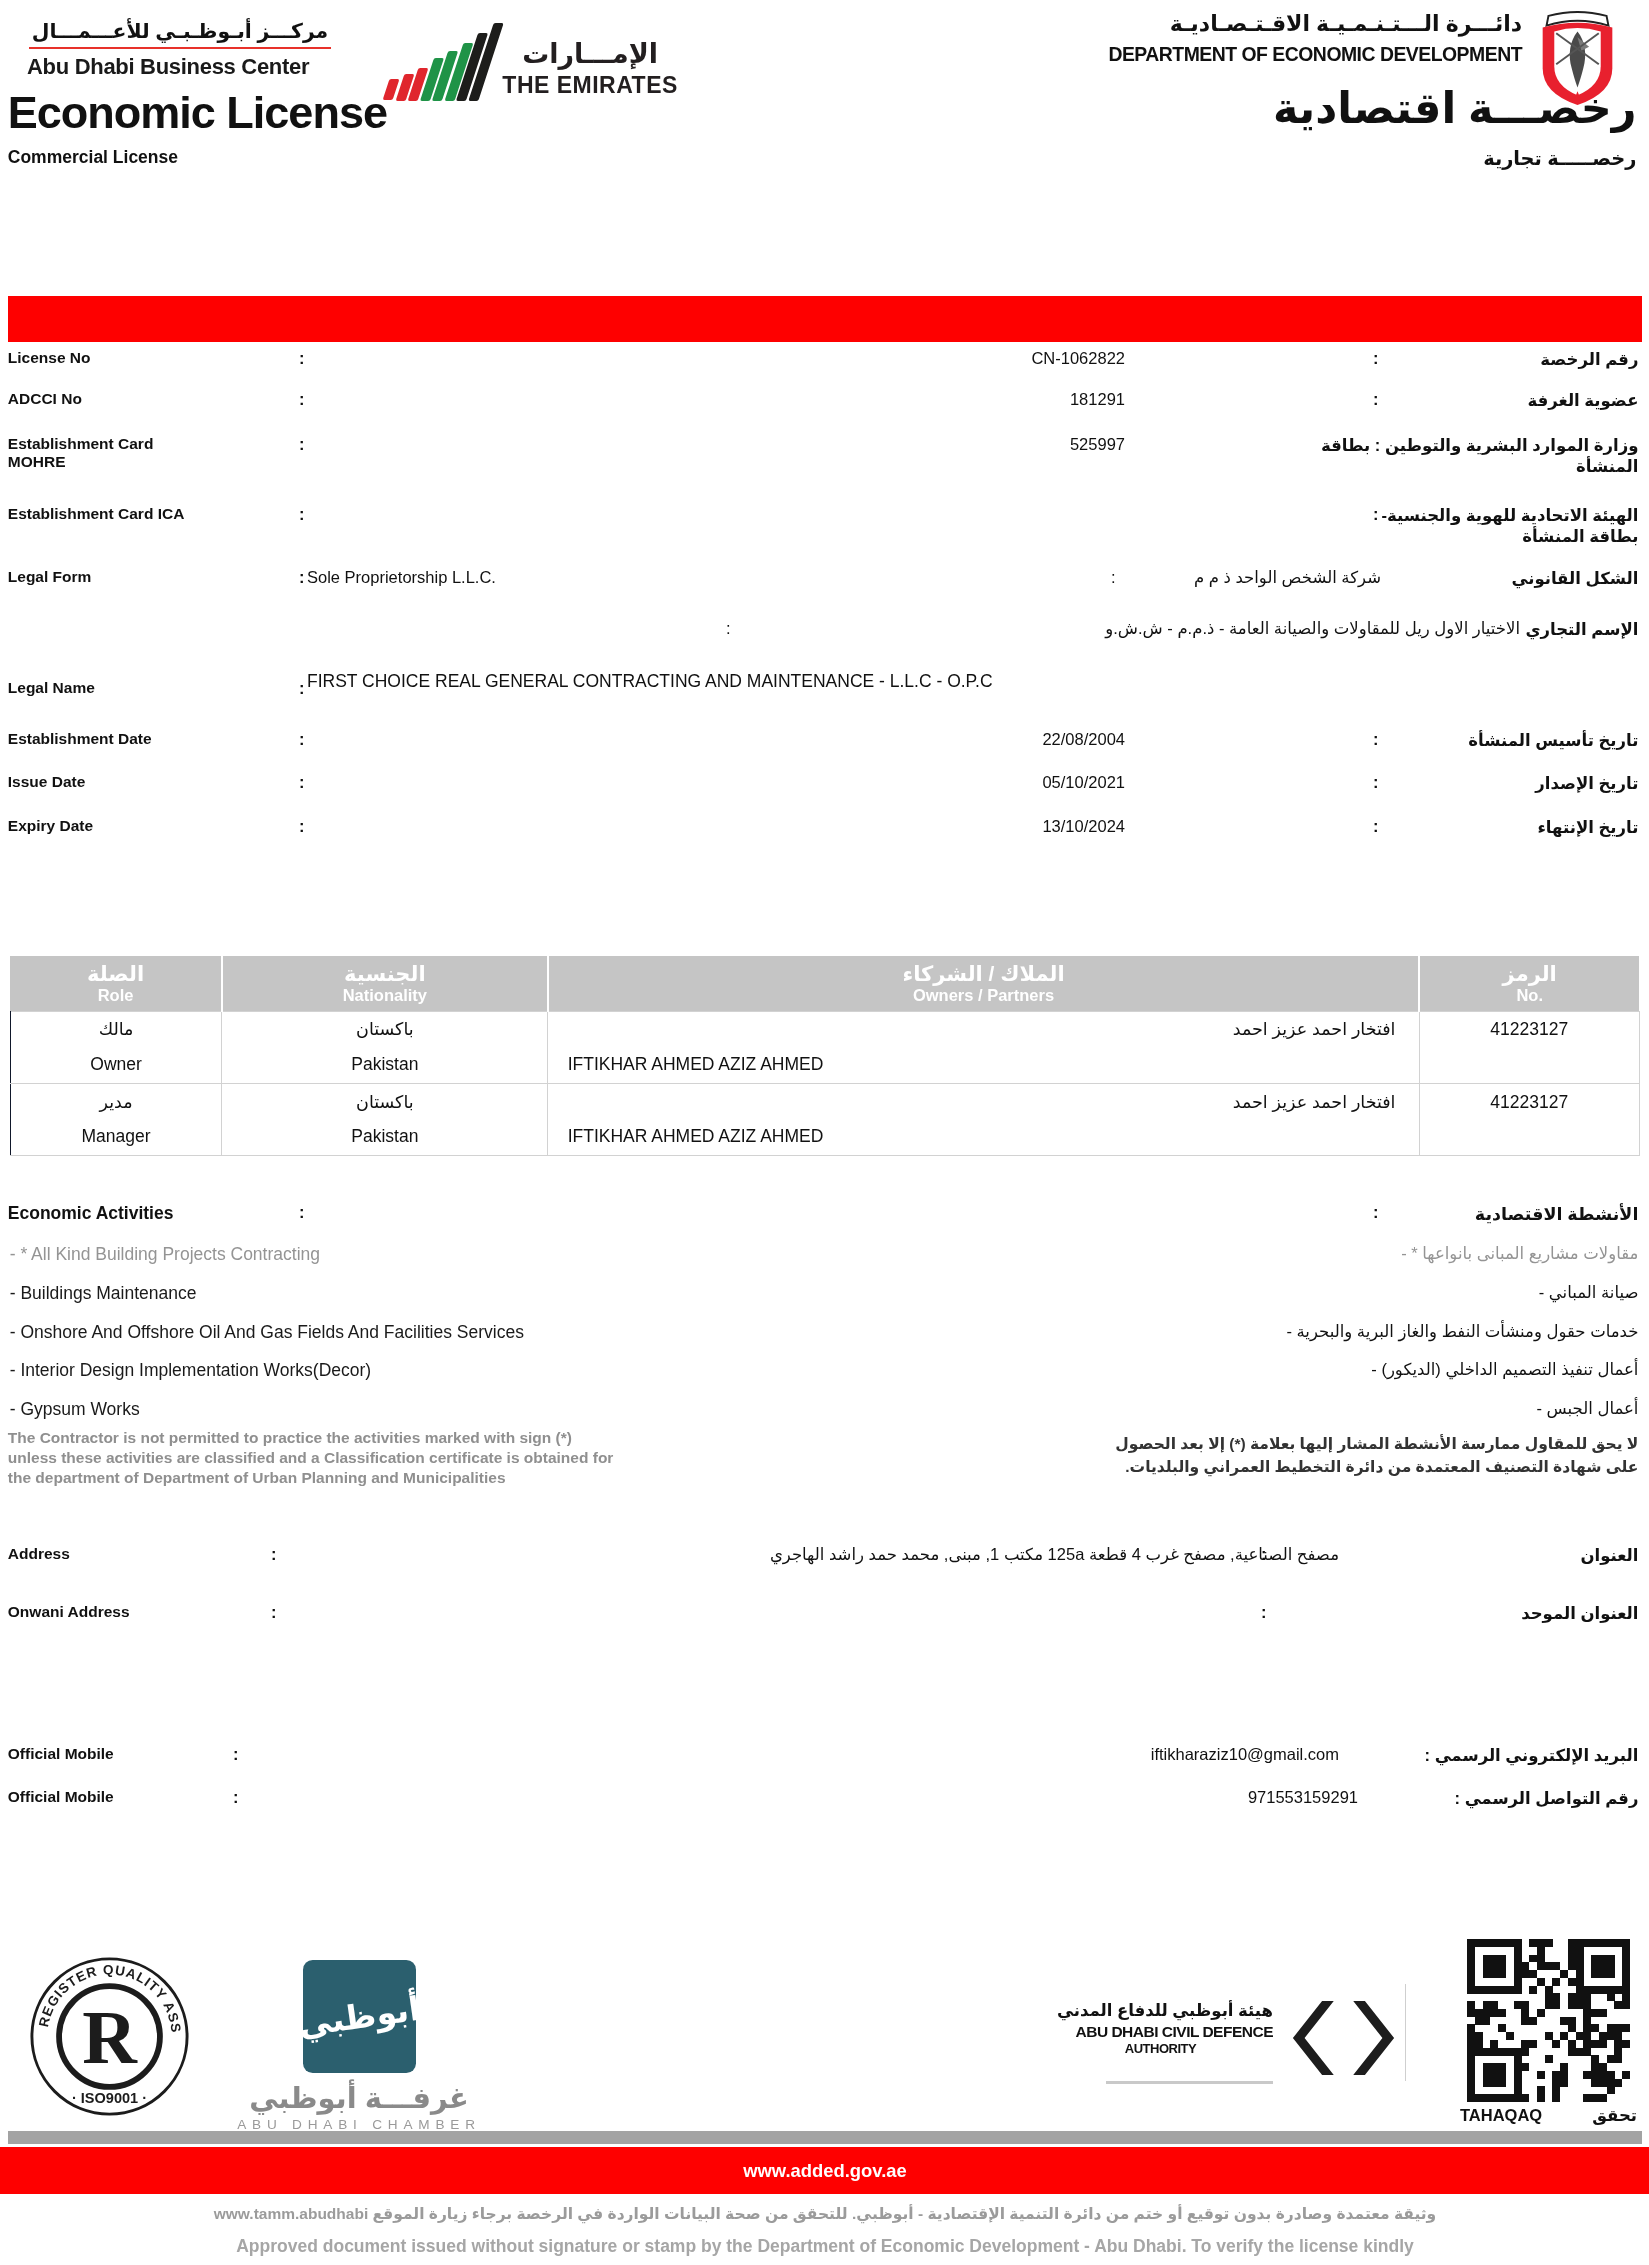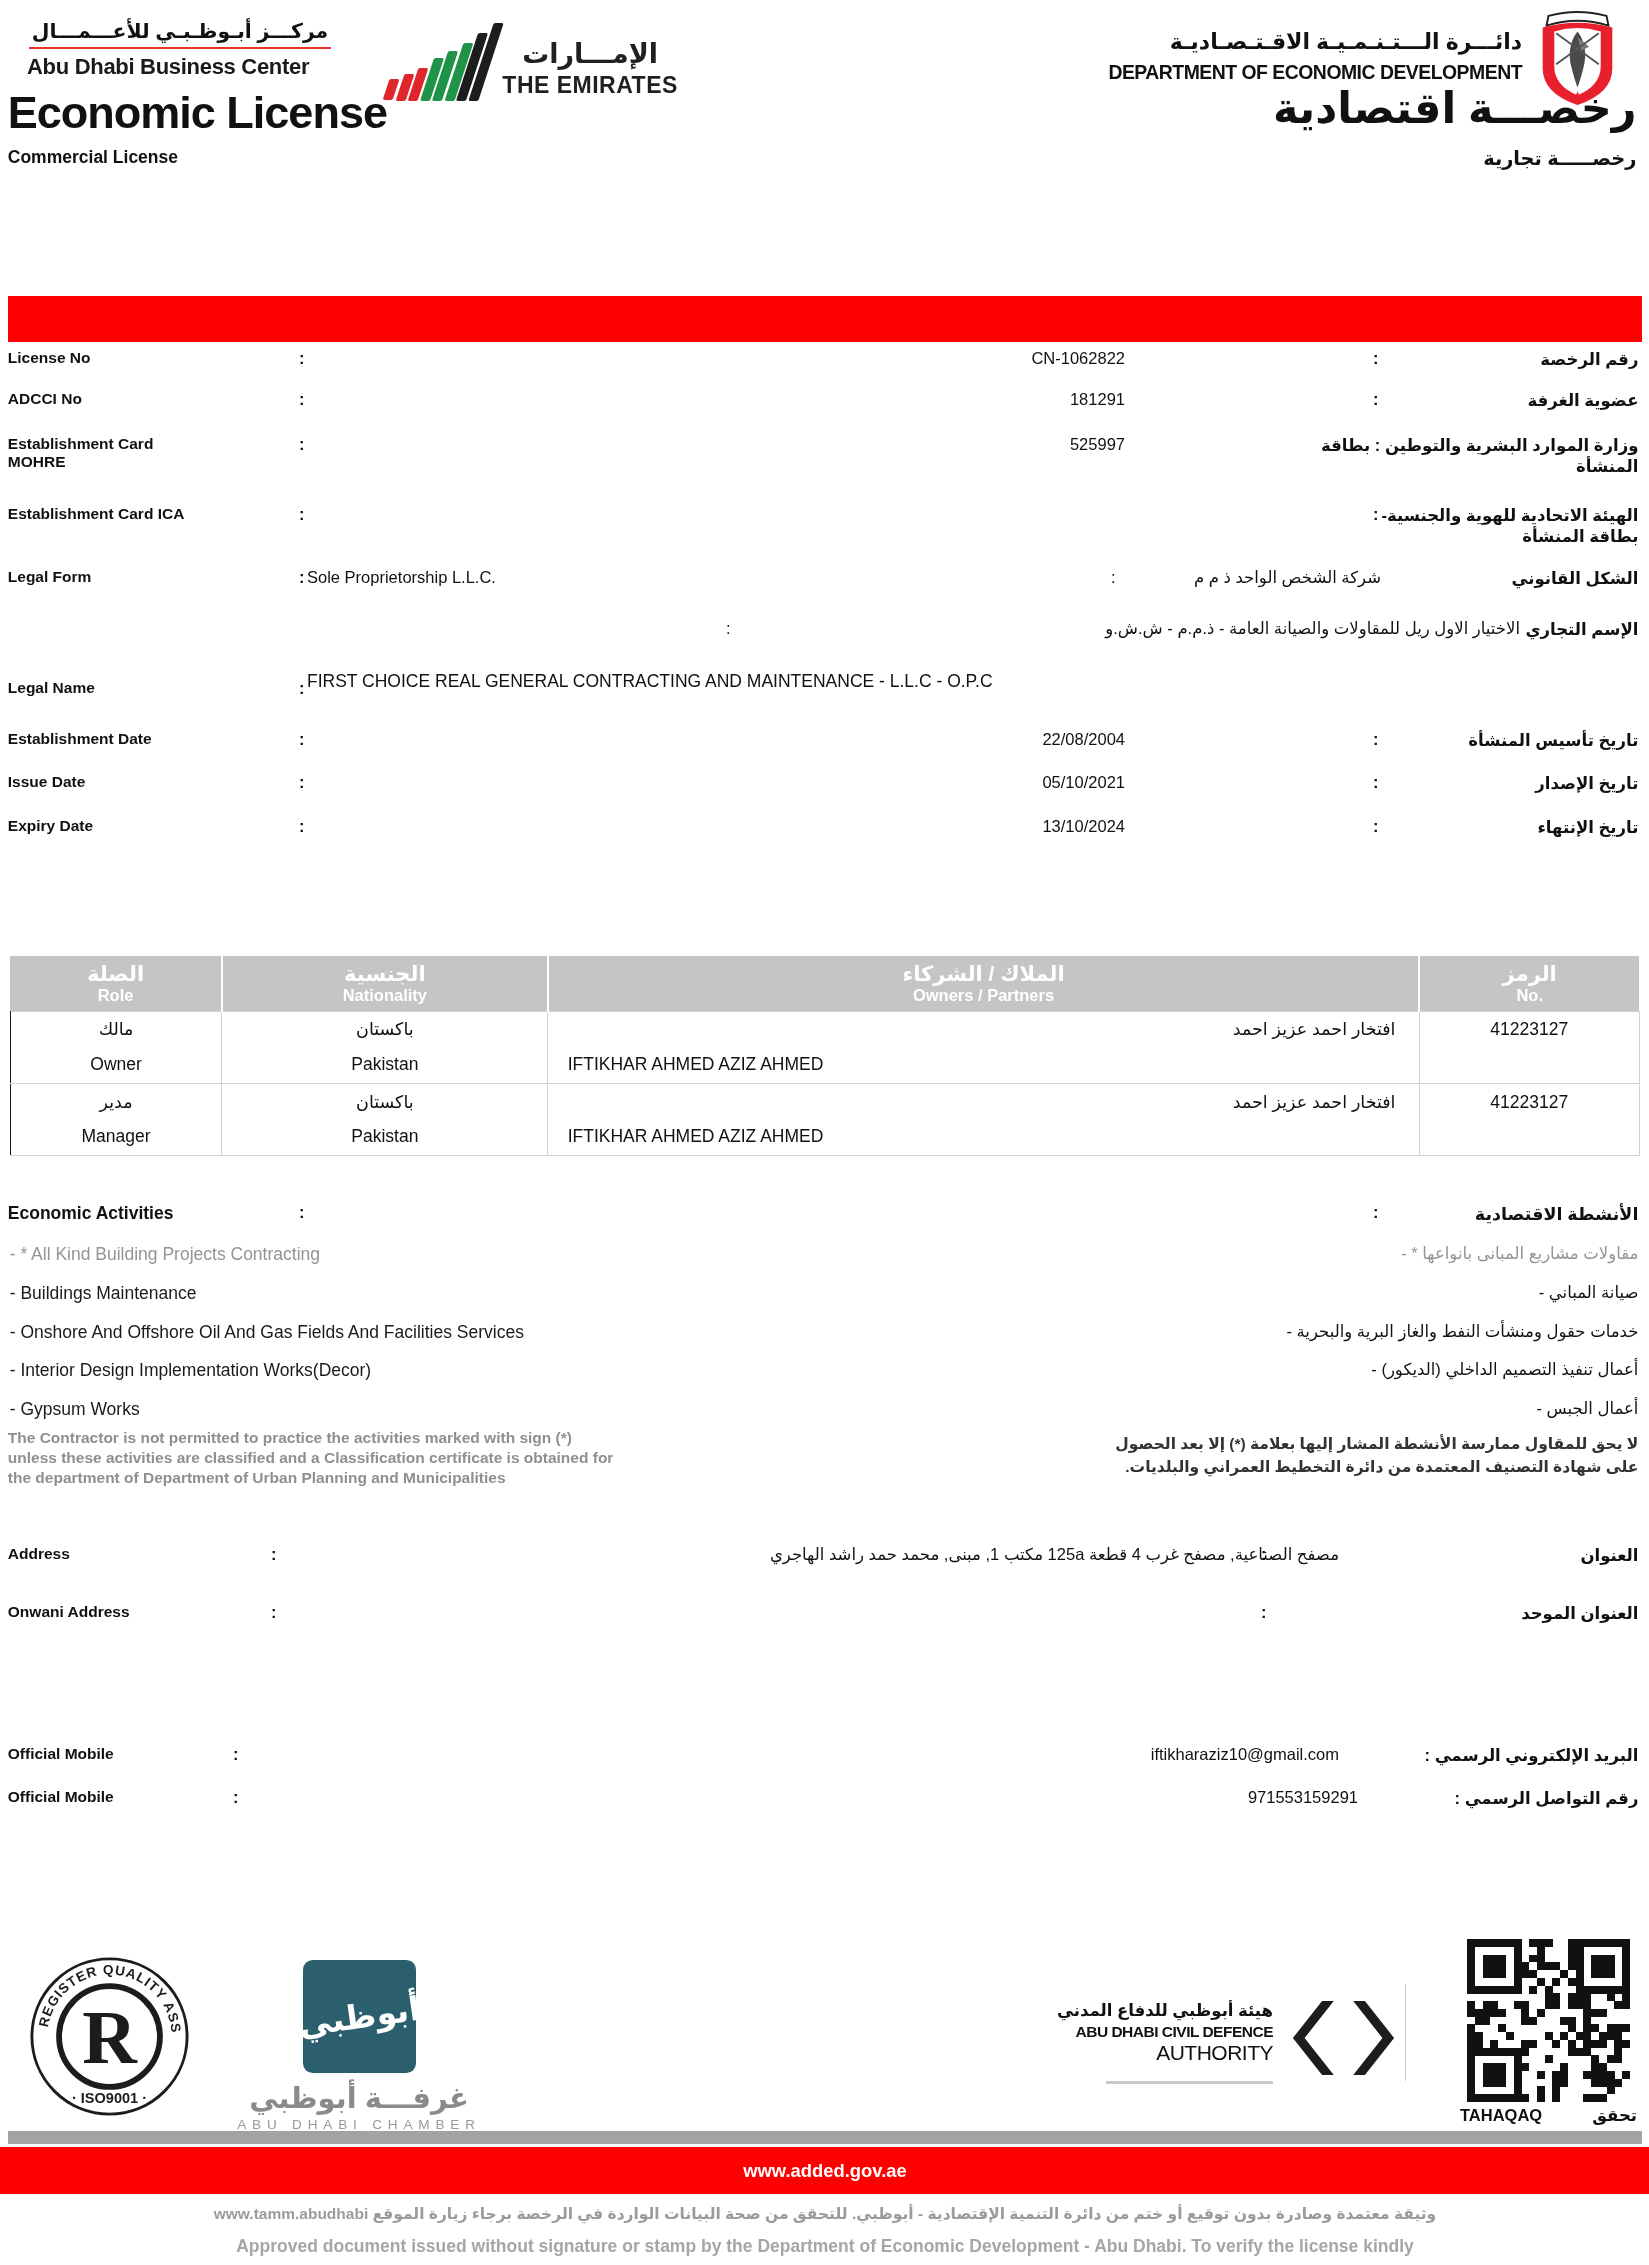--- a/index.html
+++ b/index.html
@@ -9,21 +9,21 @@
   .adbc{position:absolute;left:27px;top:19.4px;width:306px;text-align:center;}
   .adbc .ar{font-size:20.4px;font-weight:bold;direction:rtl;}
   .adbc .rule{height:1.9px;background:#e8312a;margin:3.9px 1.9px 4.9px 1.9px;}
   .adbc .en{font-size:22px;font-weight:bold;letter-spacing:-0.3px;color:#1a1a1a;text-align:left;}
   .emirates{position:absolute;left:386px;top:17.5px;display:flex;align-items:flex-end;gap:11.6px;}
   .stripes{display:flex;align-items:flex-end;gap:3.9px;height:83px;}
   .stripes i{display:block;width:9.7px;border-radius:1.9px;transform:skewX(-18deg);}
   .em-text{text-align:center;padding-bottom:1.9px;}
   .em-text .ar{font-size:27px;font-weight:bold;direction:rtl;color:#231f20;}
   .em-text .en{font-size:23px;font-weight:bold;letter-spacing:0.5px;color:#231f20;margin-top:1.9px;}
-  .ded-text{position:absolute;right:128px;top:29px;text-align:right;}
+  .ded-text{position:absolute;right:128px;top:11px;text-align:right;}
   .ded-text .ar{font-size:22px;font-weight:bold;direction:rtl;}
   .ded-text .en{font-size:19.4px;font-weight:bold;letter-spacing:-0.5px;margin-top:5.8px;}
   .emblem{position:absolute;left:1533px;top:7.8px;}
   
   .t-en{position:absolute;left:7.8px;top:87px;font-size:45px;font-weight:bold;letter-spacing:-1px;}
   .t-en-sub{position:absolute;left:7.8px;top:147px;font-size:17.5px;font-weight:bold;}
   .t-ar{position:absolute;right:13.6px;top:83px;font-size:43px;font-weight:bold;direction:rtl;}
   .t-ar-sub{position:absolute;right:13.6px;top:147px;font-size:19.4px;font-weight:bold;direction:rtl;}
   .redbar{position:absolute;left:7.8px;right:7.8px;top:296px;height:46px;background:#fe0000;}
   
@@ -57,21 +57,21 @@
   .note-ar{position:absolute;right:11.6px;top:1432px;width:524px;font-size:15.5px;font-weight:bold;color:#333;direction:rtl;text-align:right;line-height:1.5;}
   
   .chamber{position:absolute;left:233px;top:1960px;width:252px;text-align:center;}
   .chamber .sq{width:113px;height:113px;background:#2b5f6e;border-radius:9.7px;margin:0 auto;display:flex;align-items:center;justify-content:center;}
   .chamber .sq span{color:#fff;font-size:33px;font-weight:bold;direction:rtl;transform:rotate(-8deg);}
   .chamber .ar{font-size:29px;font-weight:bold;color:#8a8a8a;direction:rtl;margin-top:7.8px;}
   .chamber .en{font-size:13.6px;color:#9a9a9a;letter-spacing:5.8px;margin-top:1.9px;}
   .acd-text{position:absolute;left:1048px;top:2001px;width:225px;text-align:right;}
   .acd-text .ar{font-size:16.5px;font-weight:bold;direction:rtl;}
   .acd-text .e1{font-size:15.5px;font-weight:bold;letter-spacing:-0.5px;margin-top:2.9px;}
-  .acd-text .e2{font-size:21px;font-weight:normal;letter-spacing:-0.5px;}
+  .acd-text .e2{font-size:13px;font-weight:bold;letter-spacing:-0.5px;text-align:center;}
   .acd-underline{position:absolute;left:1106px;top:2081px;width:167px;height:2.9px;background:#c9c9c9;}
   .acd-vline{position:absolute;left:1405px;top:1984px;width:1px;height:97px;background:#cfcfcf;}
   .acd-chev{position:absolute;left:1289px;top:2001px;}
   .qr{position:absolute;left:1467px;top:1939px;width:163px;height:163px;background:#fff;}
   .qr-cap{position:absolute;left:1460px;top:2106px;width:177px;display:flex;justify-content:space-between;font-weight:bold;font-size:16.5px;}
   .qr-cap .a{direction:rtl;}
   
   .graybar{position:absolute;left:7.8px;right:7.8px;top:2131px;height:12.6px;background:#a3a3a3;}
   .redbar2{position:absolute;left:0;right:0;top:2147px;height:47px;background:#fe0000;display:flex;align-items:center;justify-content:center;}
   .redbar2 span{color:#fff;font-size:18.4px;font-weight:bold;}

